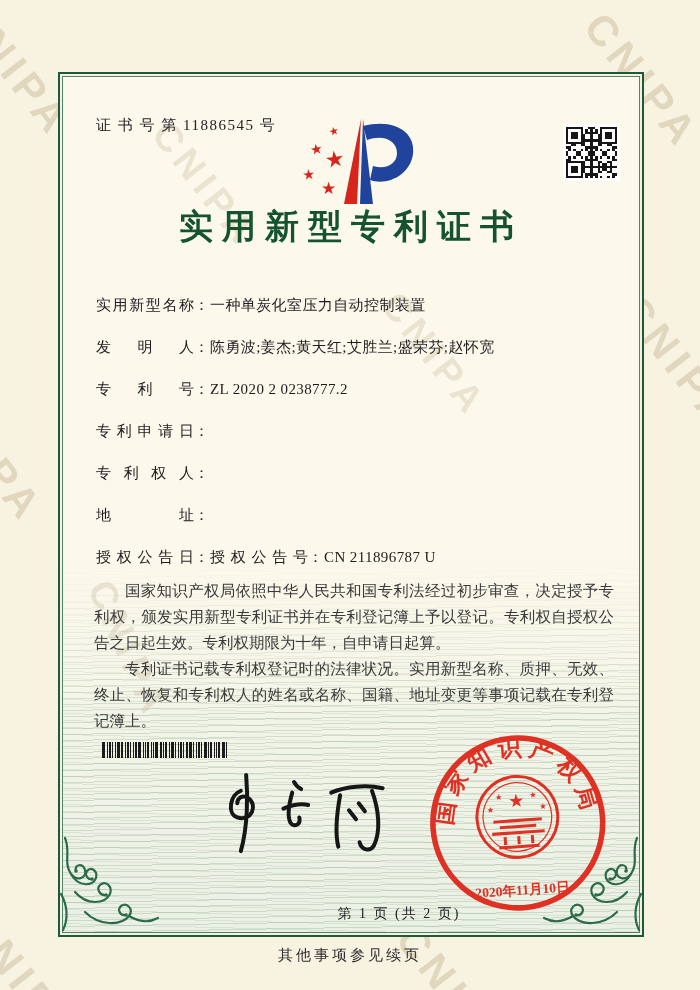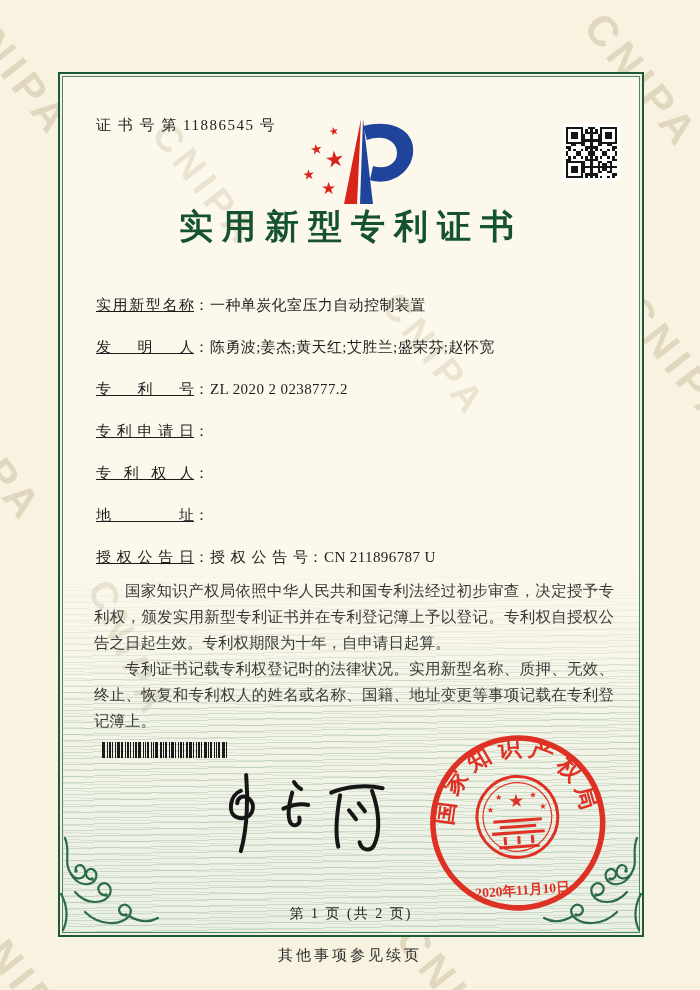--- a/index.html
+++ b/index.html
@@ -43,42 +43,42 @@
     display:grid;grid-template-columns:repeat(21,1fr);grid-auto-rows:1fr;
   }
   .qr .q{background:#161616;}
   .title{
     position:absolute;top:130px;width:100%;text-align:center;
     font-size:34px;font-weight:700;letter-spacing:9px;color:#14532d;
   }
   
   .fields{position:absolute;left:36px;top:220px;right:26px;font-size:15px;color:#1d1d1d;}
   .frow{display:flex;align-items:flex-start;margin-bottom:20px;line-height:22px;}
-  .flabel{flex:0 0 98px;text-align:justify;text-align-last:justify;text-decoration:underline;}
+  .flabel{flex:0 0 98px;text-align:justify;text-align-last:justify;}
   .fcolon{flex:0 0 16px;}
   .fvalue{flex:1;letter-spacing:.4px;}
   .fvalue.date{flex:0 0 168px;}
   .flabel2{flex:0 0 98px;text-align:justify;text-align-last:justify;}
   
   .paras{
     position:absolute;left:34px;right:28px;top:504px;
     font-size:15.5px;line-height:26px;color:#3a3a3a;text-align:justify;
   }
   .paras p{margin:0;text-indent:2em;}
   
   .barcode{position:absolute;left:42px;top:668px;width:180px;height:16px;font-size:0;}
   .barcode span{display:inline-block;height:100%;background:#1b1b1b;vertical-align:top;}
   .signer{
     position:absolute;left:38px;top:716px;line-height:31px;
     font-family:"Liberation Sans",sans-serif;font-weight:700;font-size:16px;
     color:#1c1c1c;letter-spacing:3px;
   }
   .signature{position:absolute;left:156px;top:688px;width:195px;height:102px;}
   .seal{position:absolute;left:362px;top:656px;width:192px;height:192px;opacity:.93;transform:rotate(-4deg);}
-  .page-num{position:absolute;bottom:12px;width:100%;text-align:center;font-size:14px;color:#222;letter-spacing:2px;}
+  .page-num{position:absolute;bottom:12px;width:100%;text-align:center;font-size:14px;color:#222;letter-spacing:2px;padding-left:48px;}
   .flourish{position:absolute;width:100px;height:100px;z-index:3;pointer-events:none;}
   .flourish.left{left:-1px;bottom:-1px;}
   .flourish.right{right:-1px;bottom:-1px;transform:scaleX(-1);}
   .note{
     position:absolute;left:0;top:946px;width:700px;text-align:center;
     font-size:15px;color:#2e2e2e;letter-spacing:3px;z-index:2;
   }
 </style>
 </head>
 <body>

